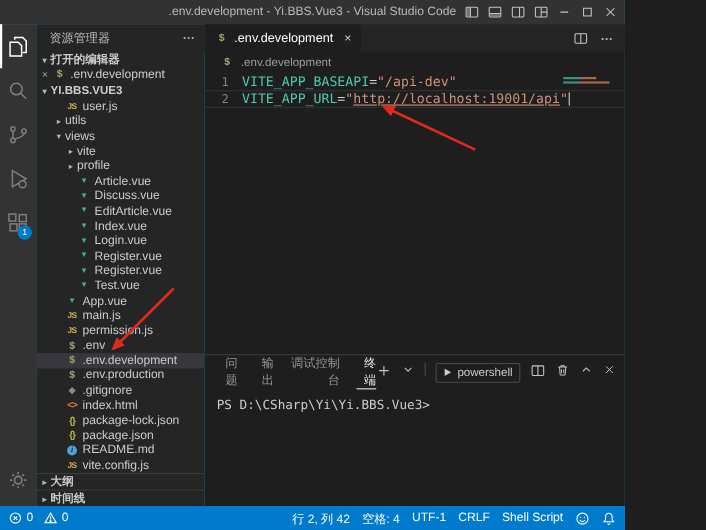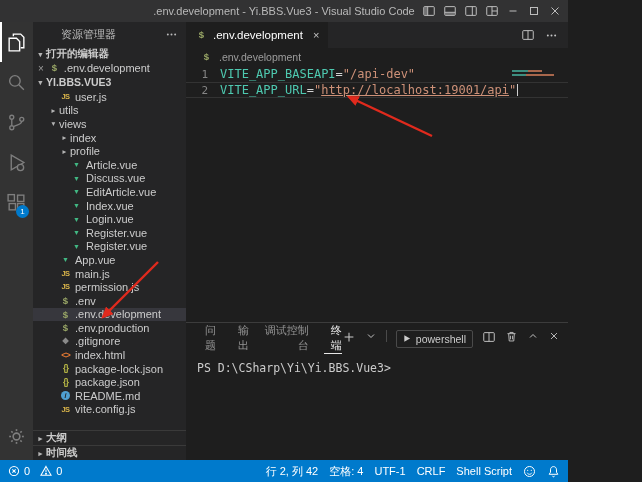--- a/index.html
+++ b/index.html
@@ -19,21 +19,21 @@
   
   .activitybar{flex:0 0 33px;background:#333333;display:flex;flex-direction:column;align-items:center;}
   .ab-item{width:33px;height:40px;display:flex;align-items:center;justify-content:center;color:#7e7e7e;position:relative;border-left:2px solid transparent;border-right:2px solid transparent;}
   .ab-item.active{color:#ffffff;border-left-color:#ffffff;}
   .ab-badge{position:absolute;right:2px;bottom:4px;min-width:13px;height:13px;border-radius:50%;
     background:var(--accent,#007acc);color:#fff;font-size:8px;display:flex;align-items:center;justify-content:center;}
   .ab-bottom{margin-top:auto;margin-bottom:4px;}
 
   
   .sidebar{flex:0 0 153px;background:#252526;display:flex;flex-direction:column;color:#cccccc;min-height:0;overflow:hidden;}
-  .sb-title{flex:0 0 24px;display:flex;align-items:center;padding:0 8px 0 28px;font-size:11px;color:#bbbbbb;}
+  .sb-title{flex:0 0 24px;display:flex;align-items:center;padding:0 8px 0 12px;font-size:11px;color:#bbbbbb;}
   .sb-title .more{margin-left:auto;color:#bbbbbb;display:flex;}
   .section-header{flex:0 0 16px;display:flex;align-items:center;font-size:10.5px;font-weight:bold;color:#cccccc;padding-left:2px;}
   .section-header.bordered{border-top:1px solid #3a3a3a;flex:0 0 14px;}
   .chev{flex:0 0 11px;text-align:center;font-size:7.5px;color:#b4b4b4;}
   .open-editor-row{flex:0 0 14px;display:flex;align-items:center;font-size:11px;padding-left:5px;}
   .oe-close{color:#9b9b9b;font-size:10px;margin-right:4px;}
   .tree{flex:1 1 auto;overflow:hidden;font-size:11px;}
   .tree-row{height:13.6px;display:flex;align-items:center;white-space:nowrap;cursor:default;}
   .tree-row.selected{background:#37373d;}
   .tlabel{color:#cccccc;}
@@ -256,21 +256,21 @@
             <span class="tlabel">utils</span>
           </div>
           <div class="tree-row">
             <span class="tpad" style="flex: 0 0 15px;"></span>
             <span class="chev">▾</span>
             <span class="tlabel">views</span>
           </div>
           <div class="tree-row">
             <span class="tpad" style="flex: 0 0 26px;"></span>
             <span class="chev">▸</span>
-            <span class="tlabel">index</span>
+            <span class="tlabel">vite</span>
           </div>
           <div class="tree-row">
             <span class="tpad" style="flex: 0 0 26px;"></span>
             <span class="chev">▸</span>
             <span class="tlabel">profile</span>
           </div>
           <div class="tree-row">
             <span class="tpad" style="flex: 0 0 26px;"></span>
             <span class="chev"></span>
             <span class="ficon ic-vue">▼</span>
@@ -304,20 +304,26 @@
             <span class="tpad" style="flex: 0 0 26px;"></span>
             <span class="chev"></span>
             <span class="ficon ic-vue">▼</span>
             <span class="tlabel">Register.vue</span>
           </div>
           <div class="tree-row">
             <span class="tpad" style="flex: 0 0 26px;"></span>
             <span class="chev"></span>
             <span class="ficon ic-vue">▼</span>
             <span class="tlabel">Register.vue</span>
+          </div>
+          <div class="tree-row">
+            <span class="tpad" style="flex: 0 0 26px;"></span>
+            <span class="chev"></span>
+            <span class="ficon ic-vue">▼</span>
+            <span class="tlabel">Test.vue</span>
           </div>
           <div class="tree-row">
             <span class="tpad" style="flex: 0 0 15px;"></span>
             <span class="chev"></span>
             <span class="ficon ic-vue">▼</span>
             <span class="tlabel">App.vue</span>
           </div>
           <div class="tree-row">
             <span class="tpad" style="flex: 0 0 15px;"></span>
             <span class="chev"></span>

